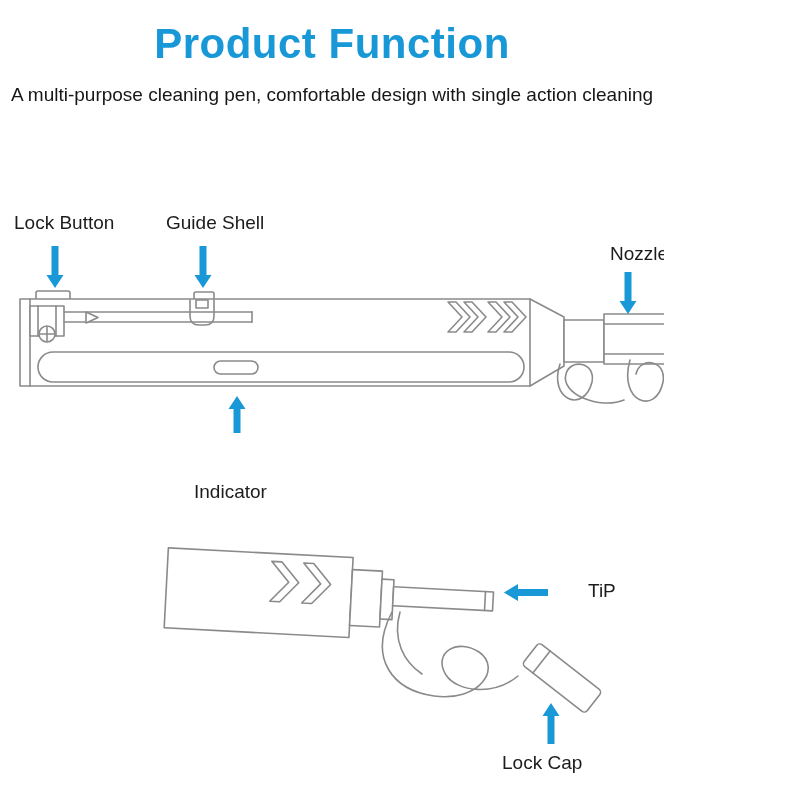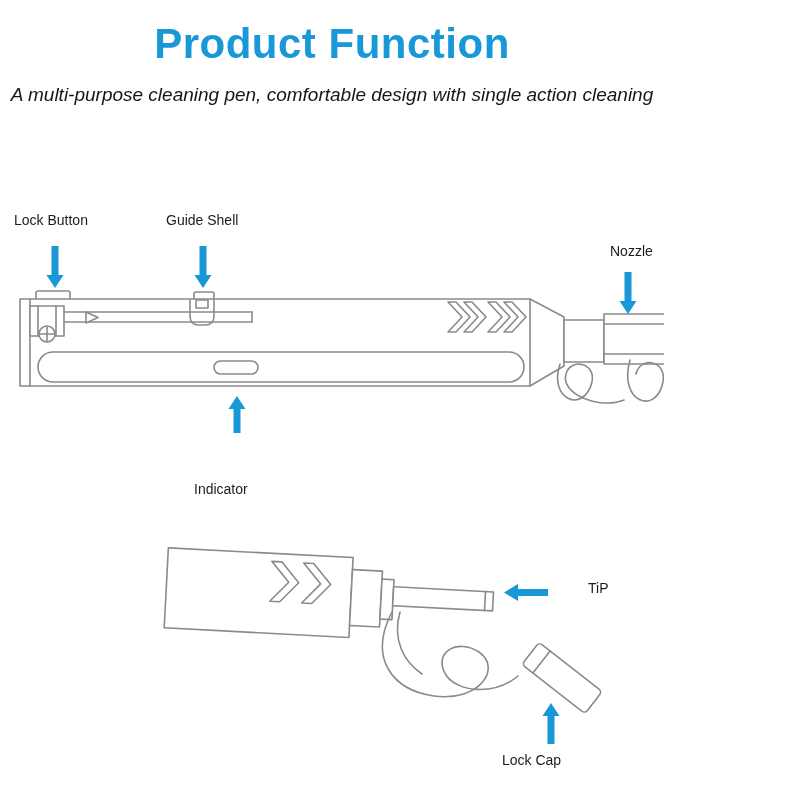--- a/index.html
+++ b/index.html
@@ -15,25 +15,24 @@
     text-align:center;
     font-size:42px;font-weight:bold;
     color:#1898d6;
     letter-spacing:0.5px;
   }
   .subtitle{
     position:absolute;top:84px;left:0;right:0;
     text-align:center;
     font-size:19px;
     color:#161616;
-    font-style:italic;
   }
   .label{
     position:absolute;
-    font-size:14px;
+    font-size:19px;
     color:#1c1c1c;
     white-space:nowrap;
   }
   #lbl-lock{left:14px;top:212px;}
   #lbl-shell{left:166px;top:212px;}
   #lbl-nozzle{left:594px;top:243px;margin-left:16px;}
   #lbl-indicator{left:194px;top:438px;margin-top:43px;}
   #lbl-tip{left:588px;top:580px;}
   #lbl-guidecap{left:502px;top:752px;}
   svg.art{position:absolute;left:0;top:0;}

